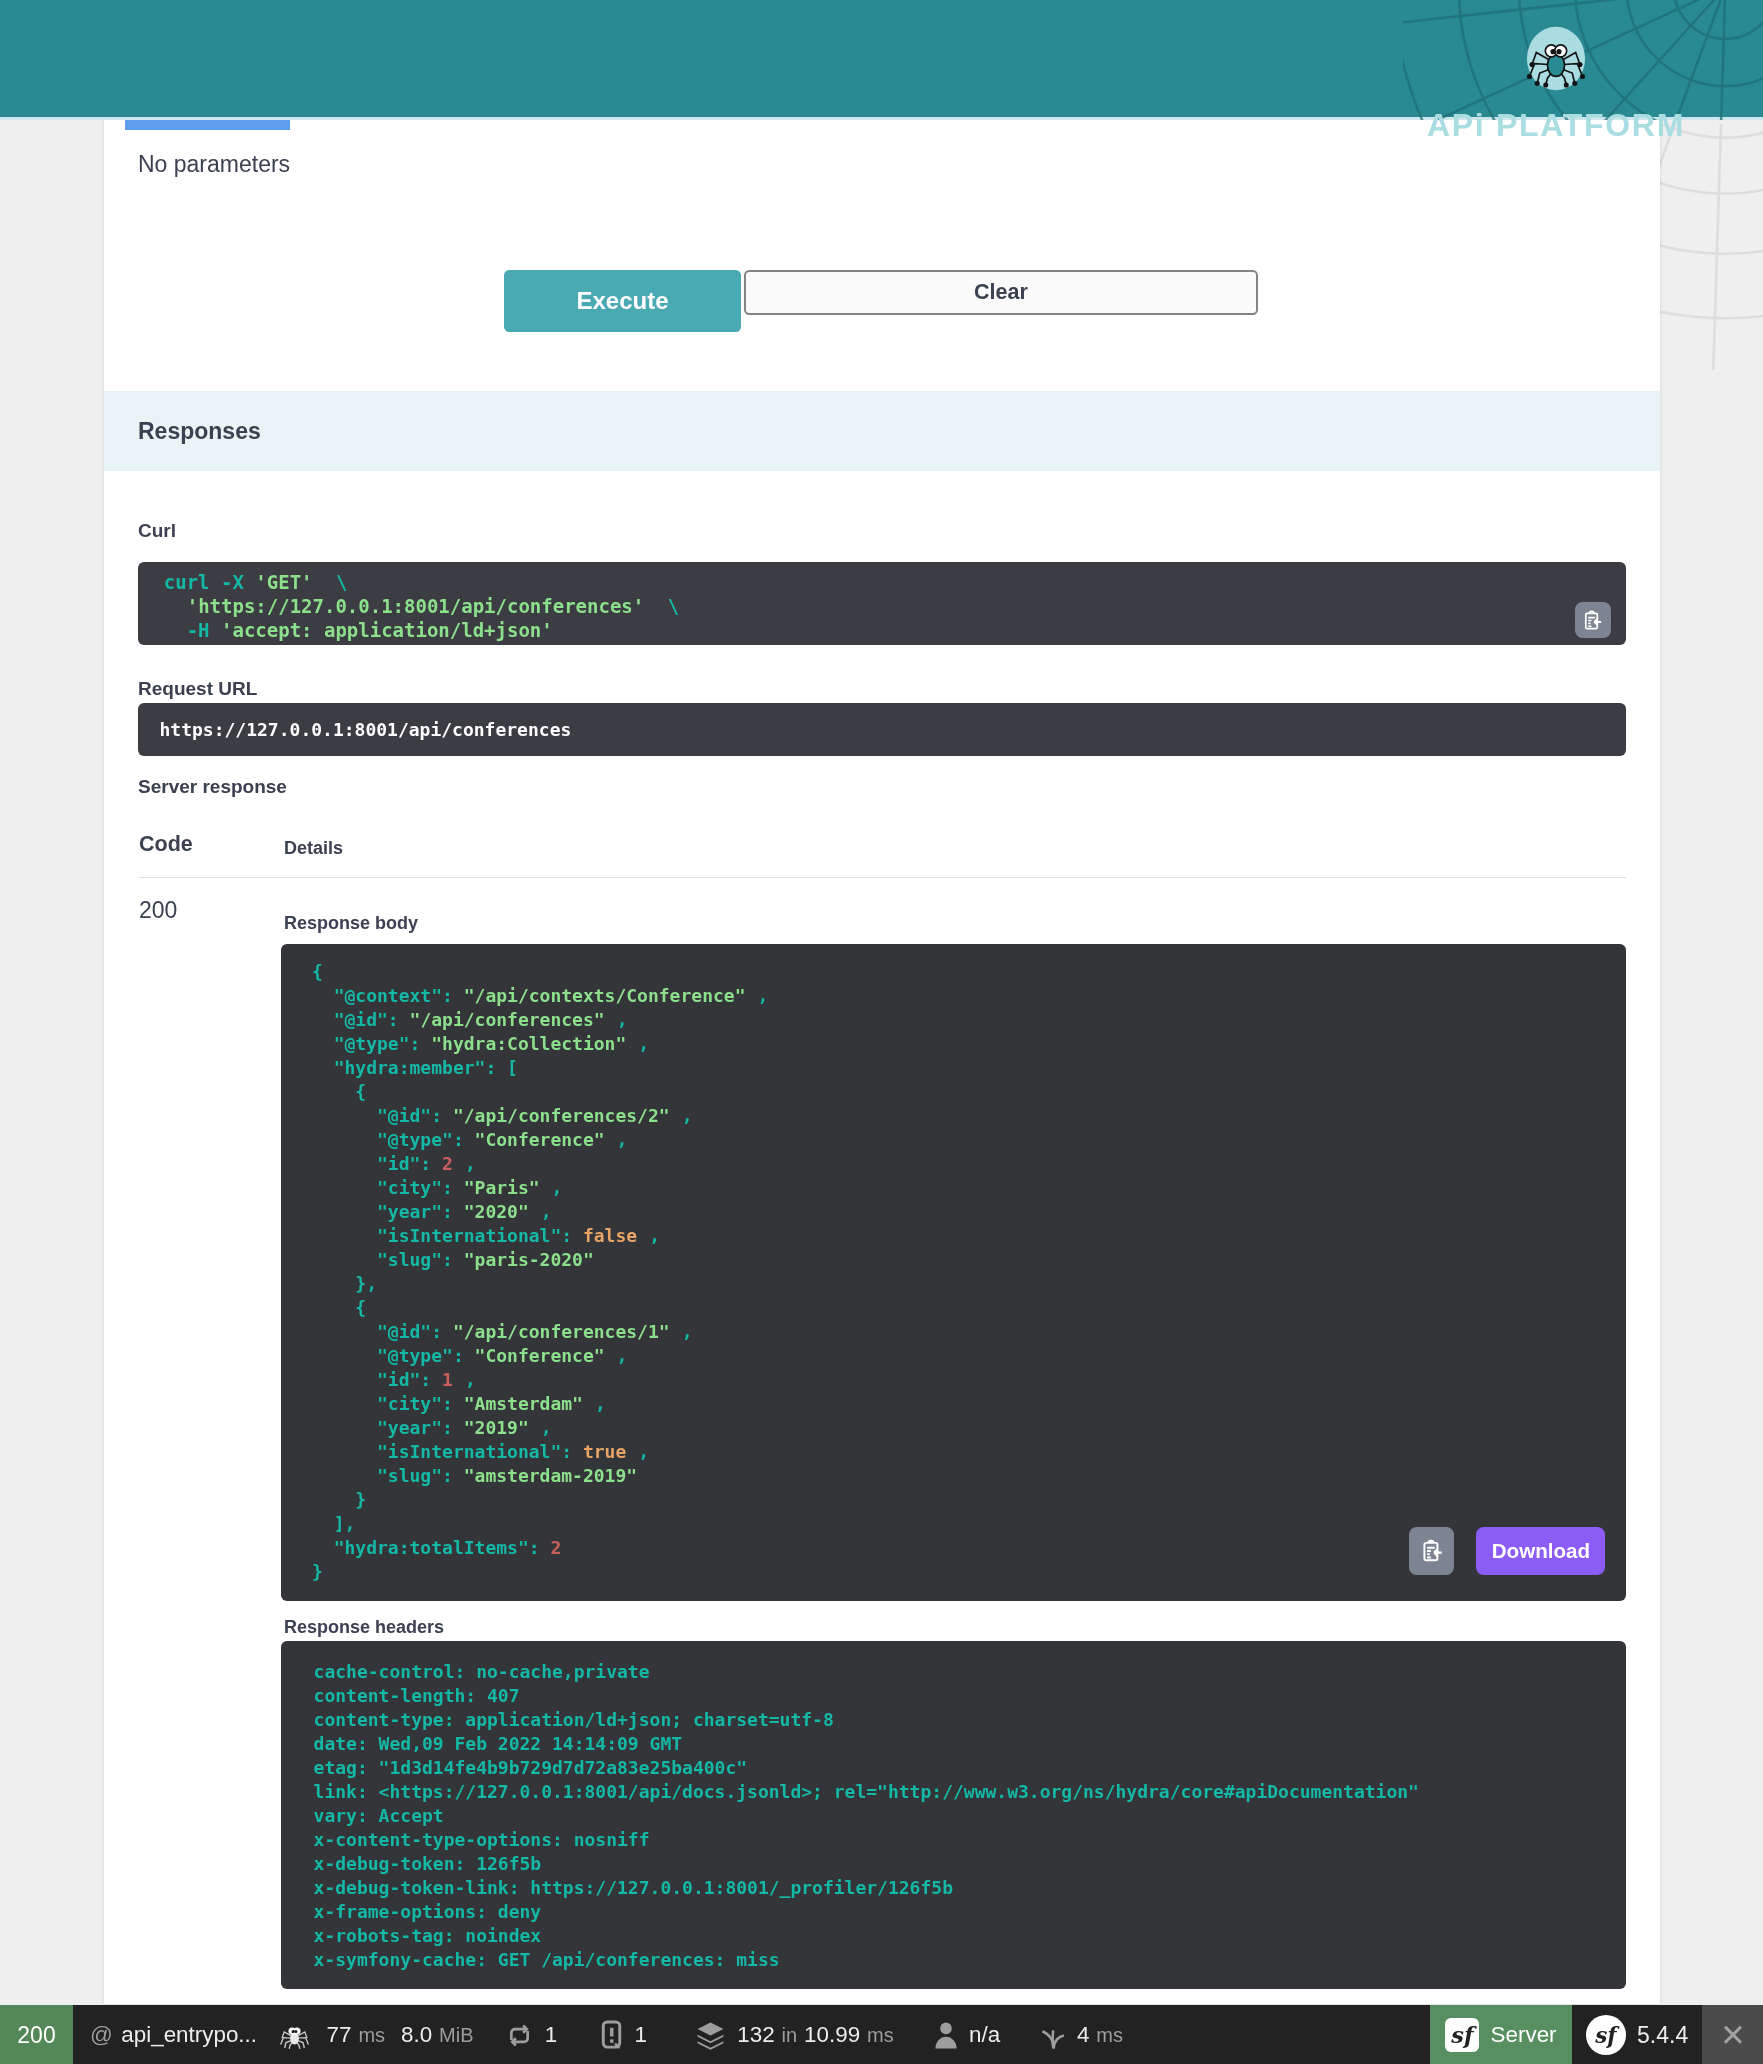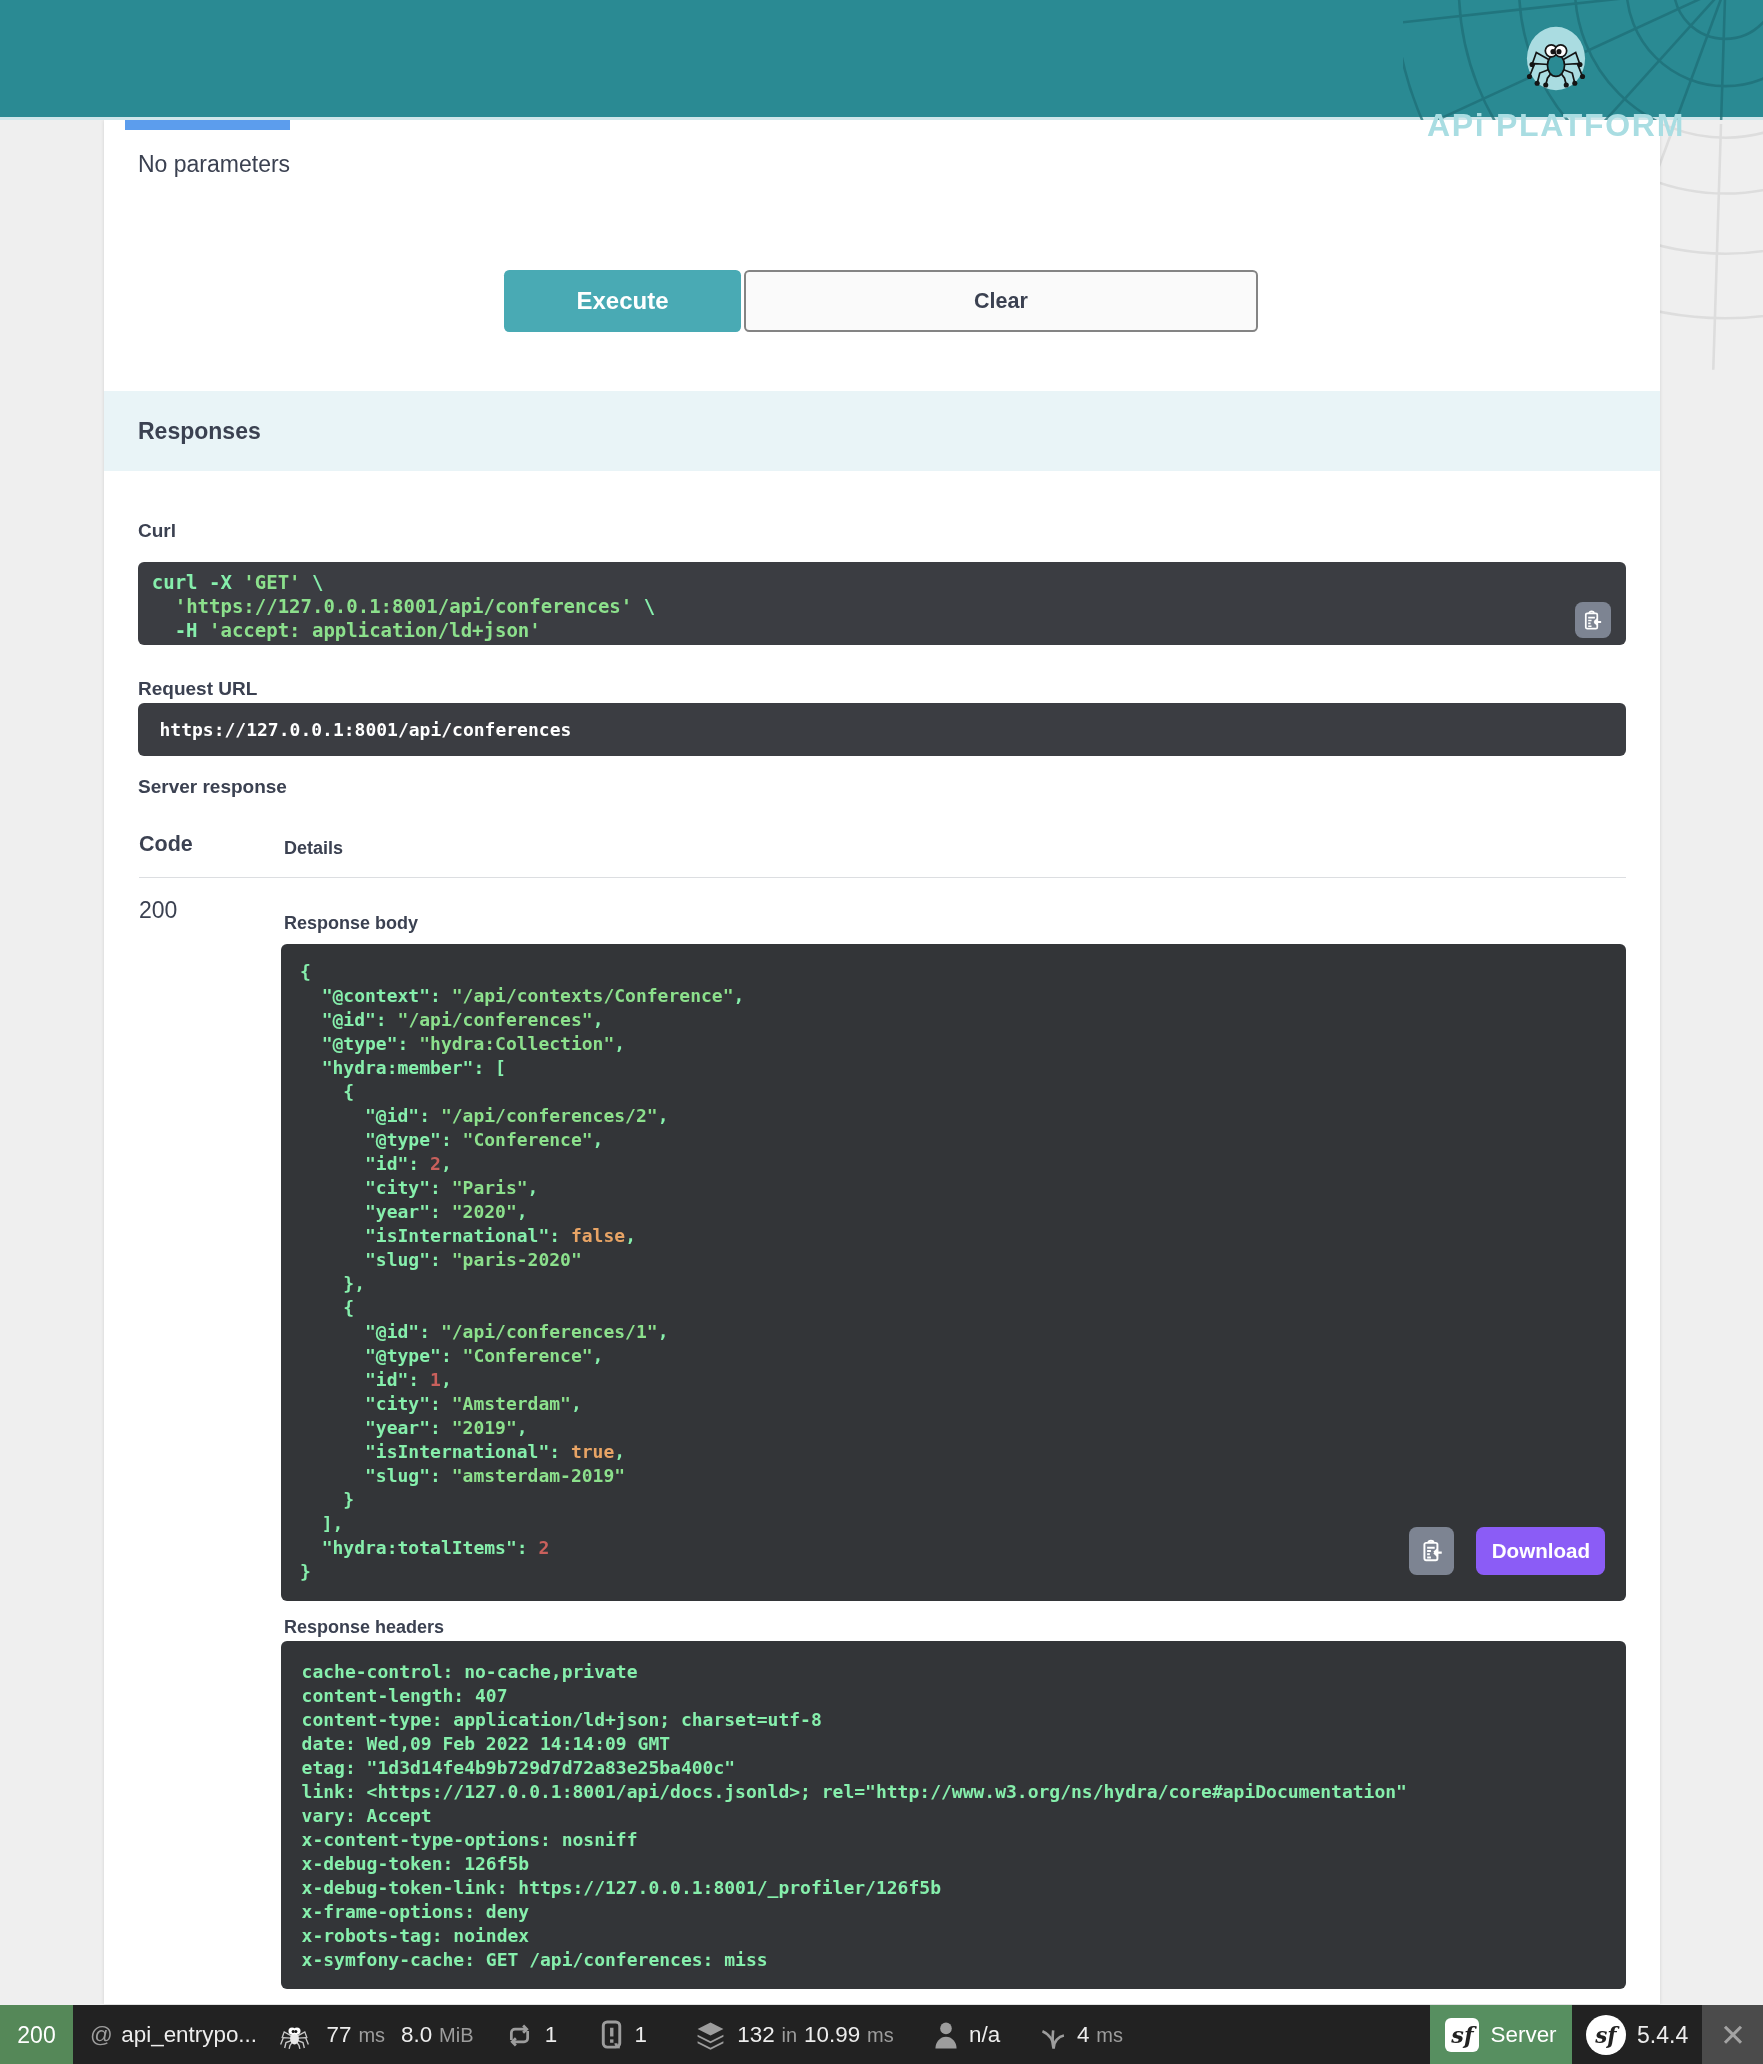--- a/index.html
+++ b/index.html
@@ -17,21 +17,21 @@
   .web-top { top:0; width:361px; height:120px; overflow:hidden; z-index:6; }
   .web-bot { top:124px; width:361px; height:258px; overflow:hidden; z-index:1; }
   .web-bot svg { margin-top:-124px; }
 
   
   .content { position:absolute; left:104px; top:120px; width:1556px; height:1884px; background:#ffffff; box-shadow:0 0 3.4px rgba(0,0,0,.12); z-index:2; }
   .tab-indicator { position:absolute; left:20.6px; top:-0.9px; width:165px; height:11.2px; background:#5c9ded; }
   .no-params { position:absolute; left:34px; top:31px; font-size:23px; color:#3b4151; }
 
   .btn-execute { position:absolute; left:400px; top:150px; width:237px; height:62px; background:#49aab4; color:#fff; font-weight:bold; font-size:24px; border:none; border-radius:5.2px; cursor:pointer; font-family:inherit; }
-  .btn-clear { position:absolute; left:640px; top:150px; width:514px; height:62px; background:#fafafa; color:#3b4151; font-weight:bold; font-size:21.5px; border:2.6px solid #848484; border-radius:5.2px; cursor:pointer; font-family:inherit; }
+  .btn-clear { position:absolute; left:640px; top:150px; width:514px; height:45px; background:#fafafa; color:#3b4151; font-weight:bold; font-size:21.5px; border:2.6px solid #848484; border-radius:5.2px; cursor:pointer; font-family:inherit; }
 
   .responses-bar { position:absolute; left:0; top:271px; width:1556px; height:80px; background:#e9f4f7; display:flex; align-items:center; }
   .responses-bar span { margin-left:34px; font-size:23px; font-weight:bold; color:#3b4151; }
 
   .lbl { position:absolute; font-weight:bold; color:#3b4151; }
   .lbl-curl   { left:34px; top:400px; font-size:19px; }
   .lbl-requrl { left:34px; top:558px; font-size:19px; }
   .lbl-server { left:34px; top:656px; font-size:19px; }
   .lbl-code   { left:35px; top:712px; font-size:21.5px; }
   .lbl-details{ left:180px; top:718px; font-size:18px; }
@@ -40,21 +40,21 @@
   .code-200 { position:absolute; left:35px; top:777px; font-size:23px; color:#3b4151; }
   .hdr-divider { position:absolute; left:35px; top:757px; width:1487px; height:0.9px; background:#dcdee1; }
 
   .darkblock { position:absolute; background:#35373c; border-radius:6px; color:#fff; font-family:"DejaVu Sans Mono",monospace; font-weight:bold; }
   .curl-block { left:34px; top:442px; width:1488px; height:83px; padding:7.7px 52px 0 13.8px; font-size:19px; background:#3b3d42; }
   .url-block  { left:34px; top:583px; width:1488px; height:53px; font-size:18px; background:#3b3d42; display:flex; align-items:center; padding-left:21.5px; }
   .body-block { left:177px; top:824px; width:1345px; height:657px; padding:15.5px 0 0 19px; font-size:18px; background:#333538; }
   .headers-block { left:177px; top:1521px; width:1345px; height:348px; padding:19px 0 0 20.6px; font-size:18px; background:#333538; }
 
   .code-line { white-space:pre; line-height:24px; }
-  .tok-p { color:#86efac; }
+  .tok-p { color:#14b8a6;margin-left:12px; }
   .tok-s { color:#8ce08c; }
   .tok-n { color:#c9605c; }
   .tok-b { color:#e8a465; }
 
   .icon-btn { position:absolute; width:36px; height:36px; background:#7d8492; border:none; border-radius:7.7px; display:flex; align-items:center; justify-content:center; cursor:pointer; }
   .curl-copy { right:15.5px; bottom:6.9px; }
   .body-copy { right:172px; bottom:26px; width:45px; height:48px; }
   .btn-download { position:absolute; right:20.6px; bottom:26px; width:129px; height:48px; background:#8b5cf6; color:#fff; font-weight:bold; font-size:20.6px; border:none; border-radius:7.7px; cursor:pointer; font-family:"Liberation Sans",sans-serif; }
 
   

